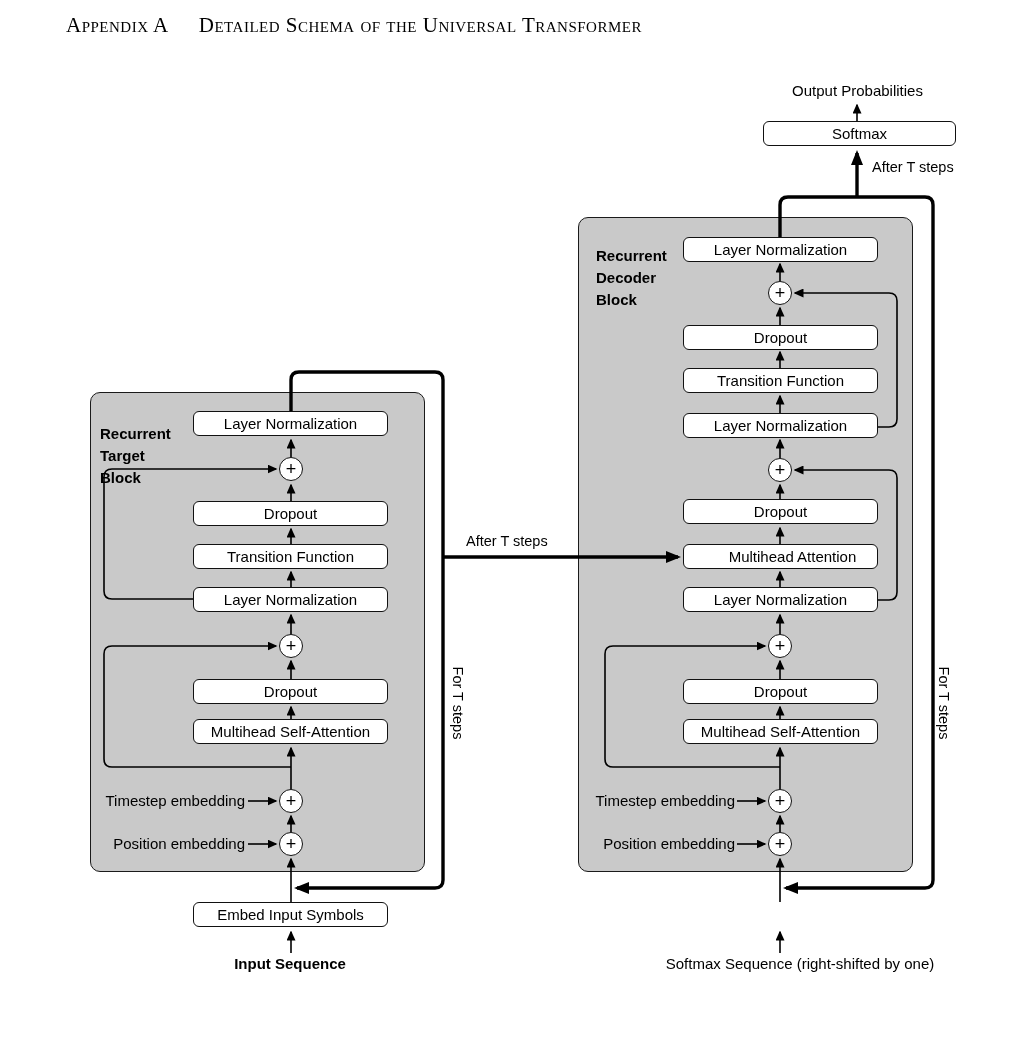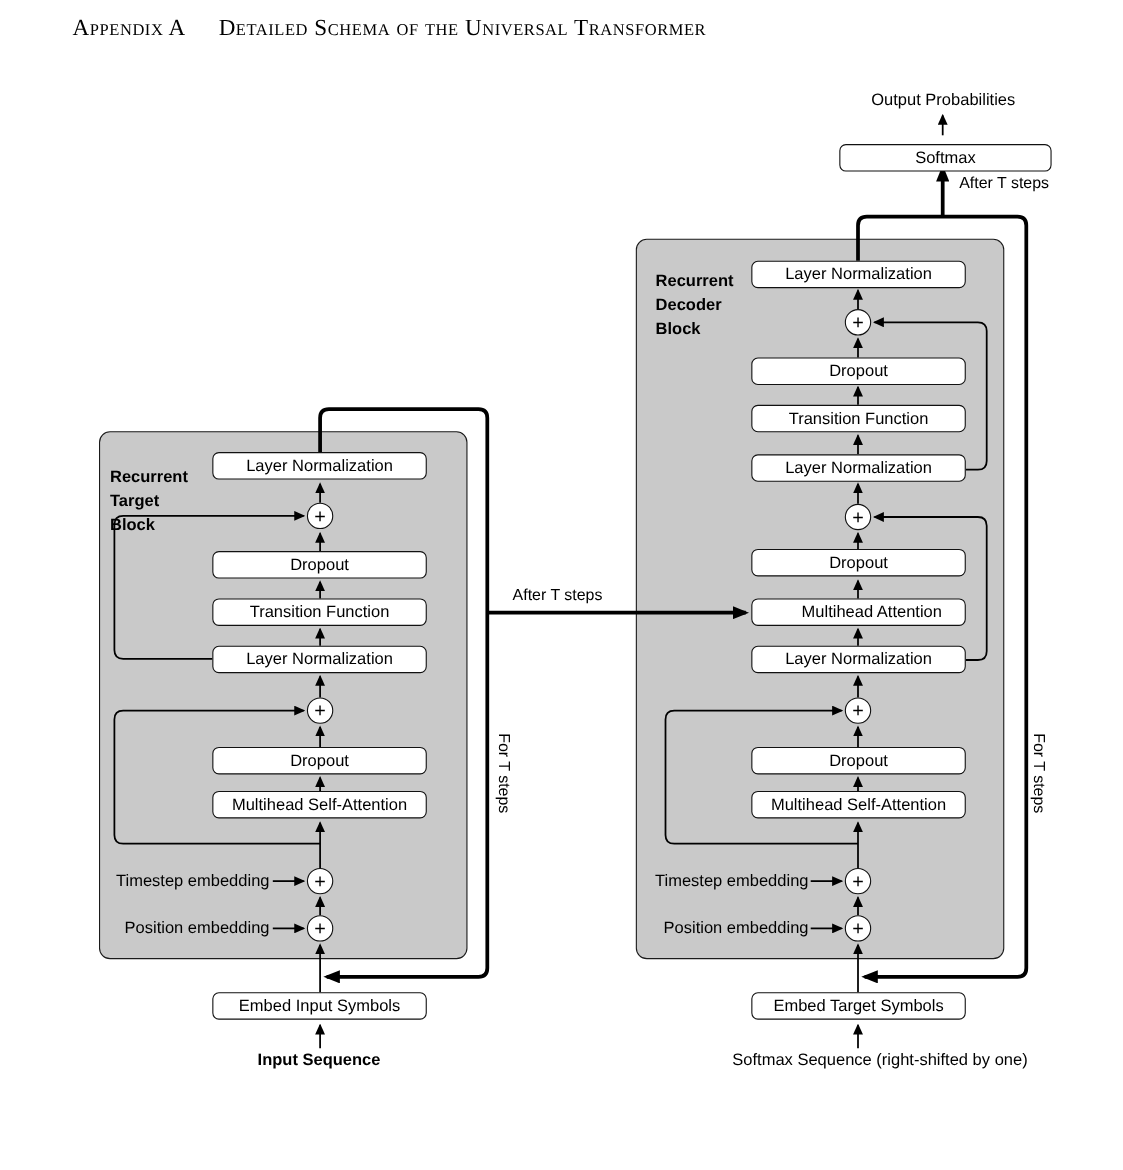--- a/index.html
+++ b/index.html
@@ -115,21 +115,21 @@
     <div>Target</div>
     <div>Block</div>
   </div>
   <div class="block-label z2" style="left:596px;top:221px;">
     <div>Recurrent</div>
     <div>Decoder</div>
     <div>Block</div>
   </div>
 
   <div class="lbl center z2" style="left:765px;top:82px;width:185px;">Output Probabilities</div>
-  <div class="box z2" style="left:763px;top:131px;width:193px;">Softmax</div>
+  <div class="box z2" style="left:763px;top:121px;width:193px;">Softmax</div>
   <div class="lbl small z2" style="left:872px;top:159px;">After T steps</div>
 
   <div class="lbl small z2" style="left:466px;top:533px;">After T steps</div>
 
   <div class="rot z2" style="left:413px;top:695px;">For T steps</div>
   <div class="rot z2" style="left:899px;top:695px;">For T steps</div>
 
   <div class="box z2" style="left:193px;top:411px;">Layer Normalization</div>
   <div class="box z2" style="left:193px;top:501px;">Dropout</div>
   <div class="box z2" style="left:193px;top:544px;">Transition Function</div>
@@ -154,17 +154,16 @@
   <div class="box z2" style="left:683px;top:587px;">Layer Normalization</div>
   <div class="box z2" style="left:683px;top:679px;">Dropout</div>
   <div class="box z2" style="left:683px;top:719px;">Multihead Self-Attention</div>
   <div class="plus z2" style="left:768px;top:281px;">+</div>
   <div class="plus z2" style="left:768px;top:458px;">+</div>
   <div class="plus z2" style="left:768px;top:634px;">+</div>
   <div class="plus z2" style="left:768px;top:789px;">+</div>
   <div class="plus z2" style="left:768px;top:832px;">+</div>
   <div class="lbl right z2" style="left:585px;top:792px;width:150px;">Timestep embedding</div>
   <div class="lbl right z2" style="left:585px;top:835px;width:150px;">Position embedding</div>
-  <div class="box z2" style="left:683px;top:902px;">Embed Target Symbols</div>
   <div class="lbl center z2" style="left:650px;top:955px;width:300px;">Softmax Sequence (right-shifted by one)</div>
 
 
 </div>
 
 </body></html>

